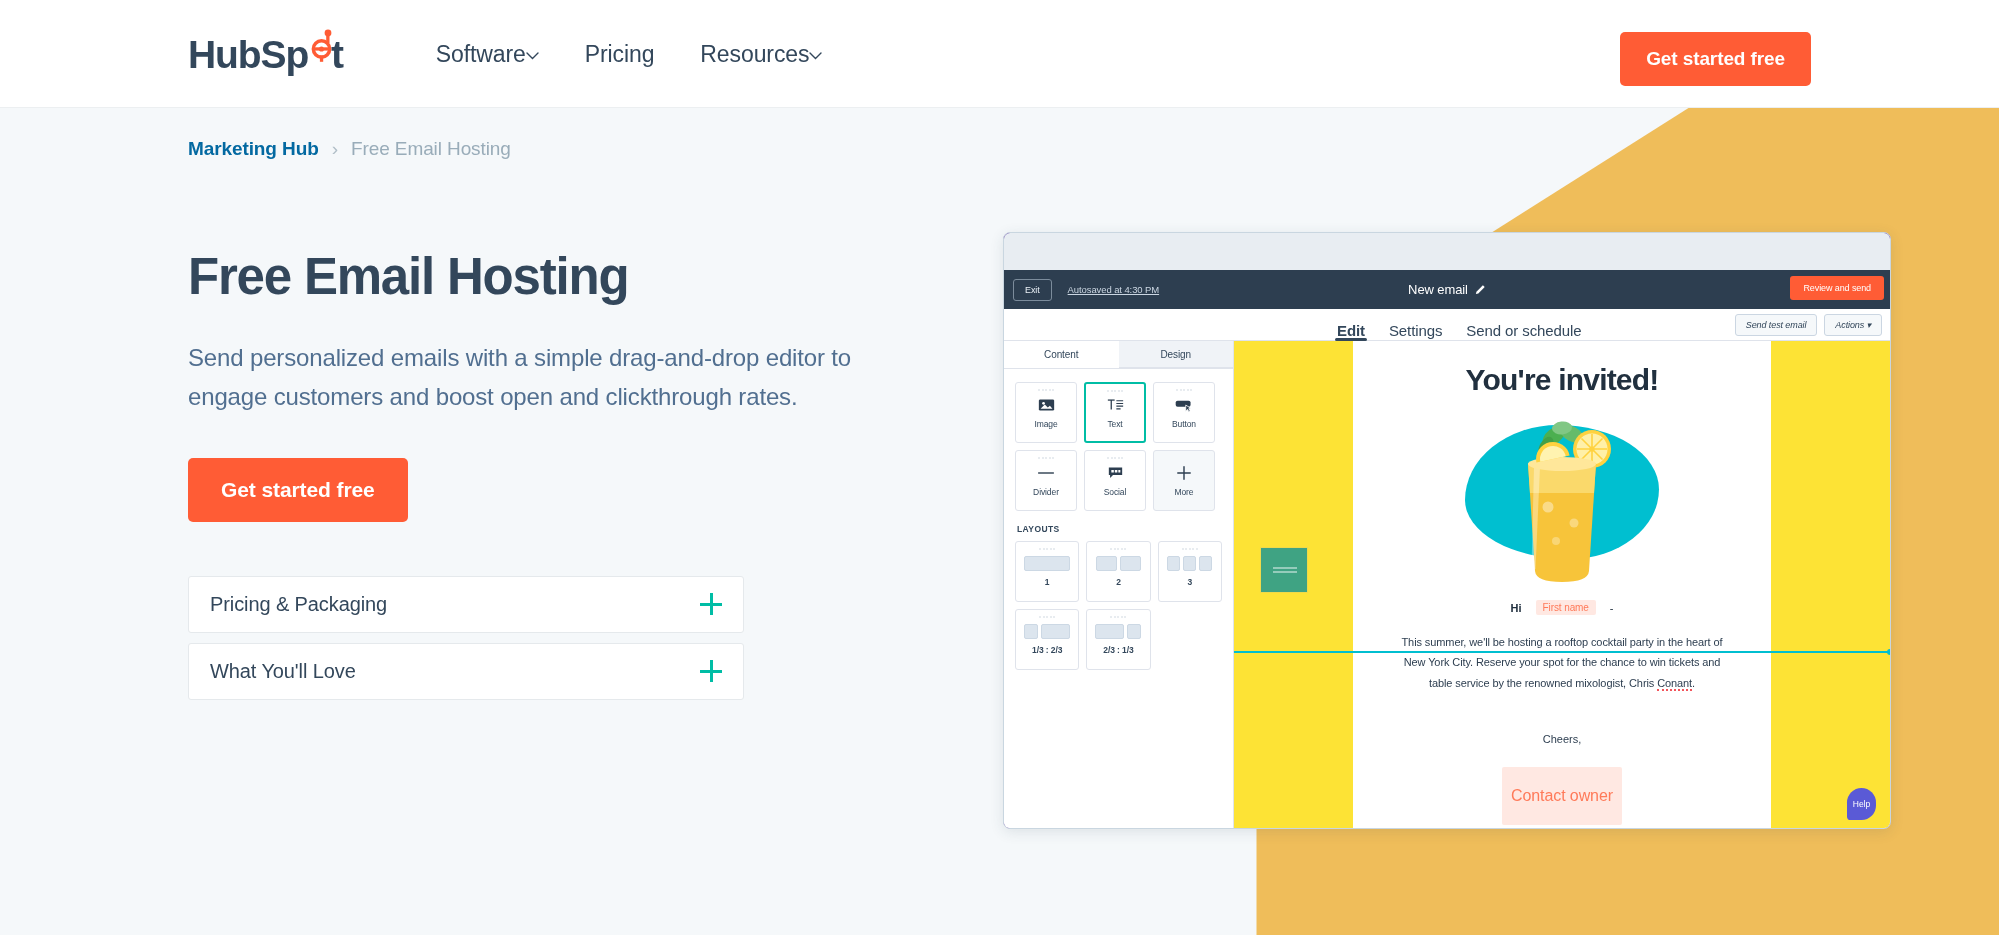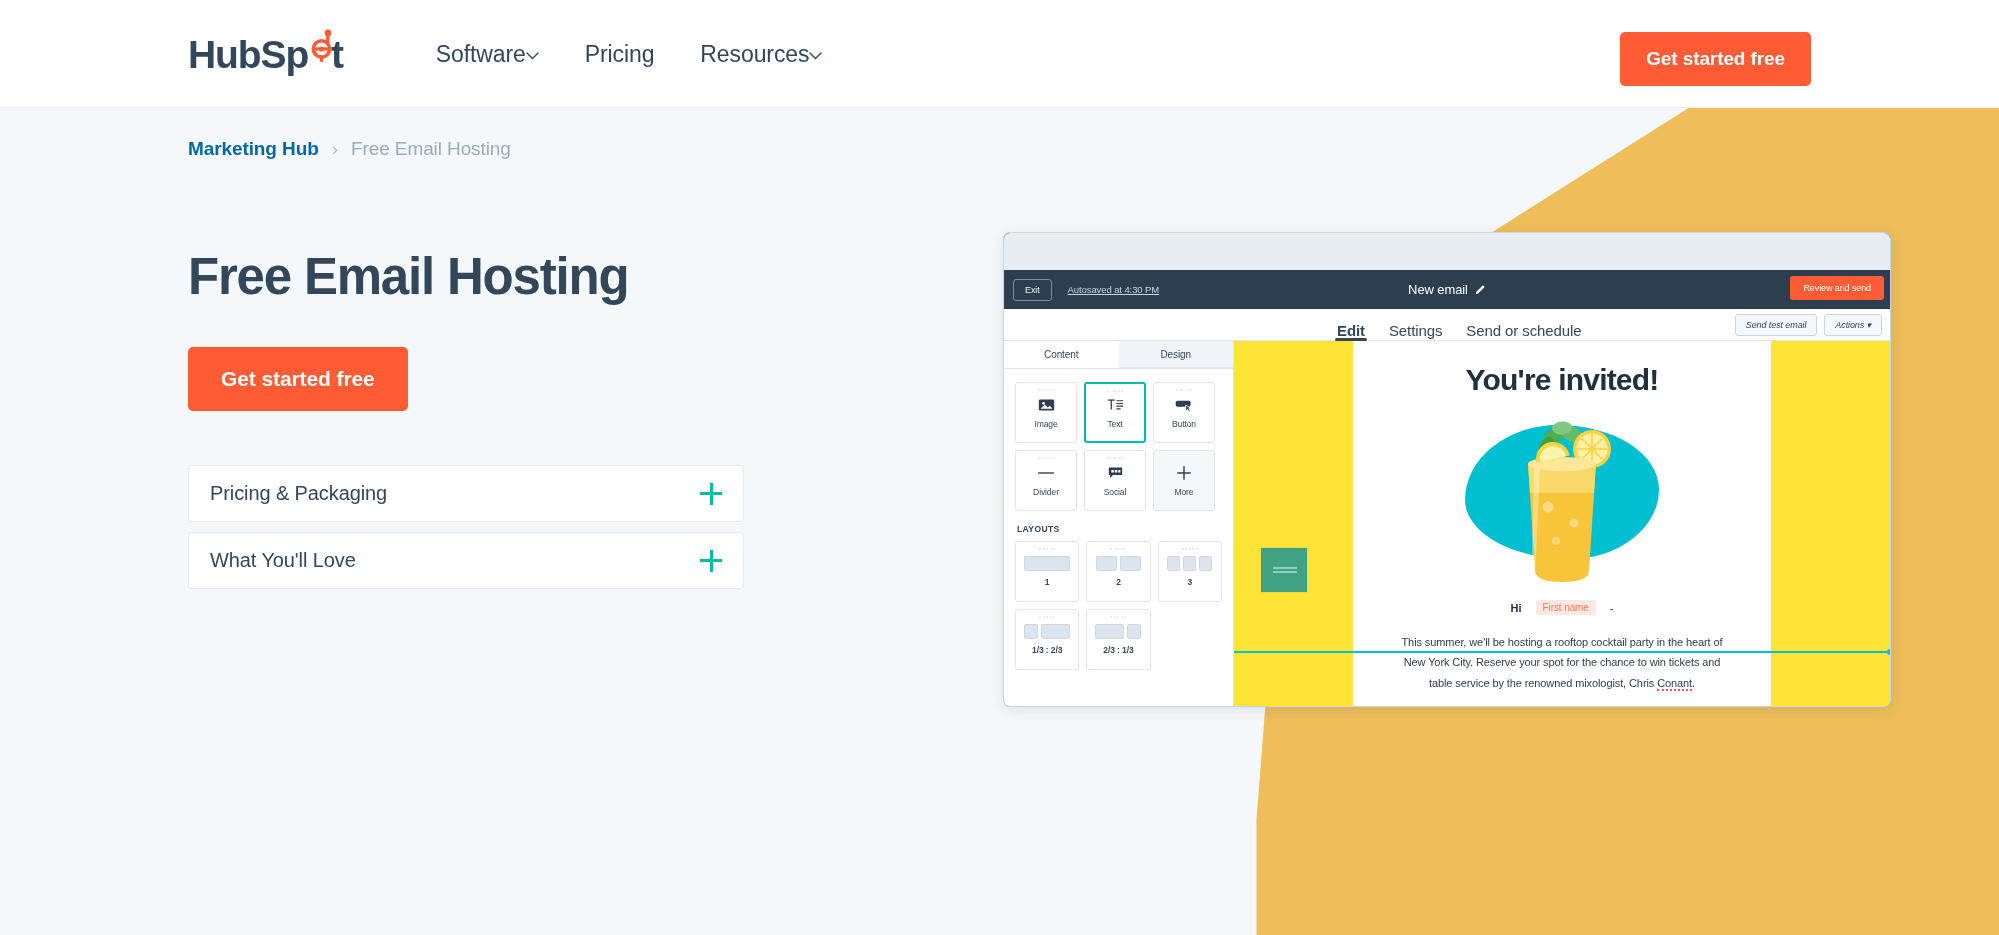--- a/index.html
+++ b/index.html
@@ -139,21 +139,21 @@
   .acc-plus::before, .acc-plus::after {
     content: ""; position: absolute; background: #00bda5;
   }
   .acc-plus::before { left: 0; top: 9.5px; width: 22px; height: 3px; }
   .acc-plus::after { top: 0; left: 9.5px; height: 22px; width: 3px; }
 
   
   .mockup {
     position: absolute;
     left: 1003px; top: 232px;
-    width: 888px; height: 475px;
+    width: 888px; height: 597px;
     background: #4c1d95;
     border: 1px solid #c9d6e0;
     border-radius: 7px;
     box-shadow: 0 3px 14px rgba(45,62,80,0.12);
     z-index: 25;
     overflow: hidden;
   }
   .mock-chrome { height: 37px; background: #e8edf2; }
 
   .mock-topbar {
@@ -393,20 +393,21 @@
   </div>
 
   <div class="breadcrumb">
     <span class="bc-link">Marketing Hub</span>
     <span class="bc-sep">›</span>
     <span class="bc-current">Free Email Hosting</span>
   </div>
 
   <div class="hero-copy">
     <h1 class="hero-title">Free Email Hosting</h1>
+    <p class="hero-sub">Send personalized emails with a simple drag-and-drop editor to engage customers and boost open and clickthrough rates.</p>
     <button class="cta-hero">Get started free</button>
 
     <div class="accordion">
       <div class="acc-item">
         <span class="acc-label">Pricing &amp; Packaging</span>
         <span class="acc-plus"></span>
       </div>
       <div class="acc-item">
         <span class="acc-label">What You'll Love</span>
         <span class="acc-plus"></span>

